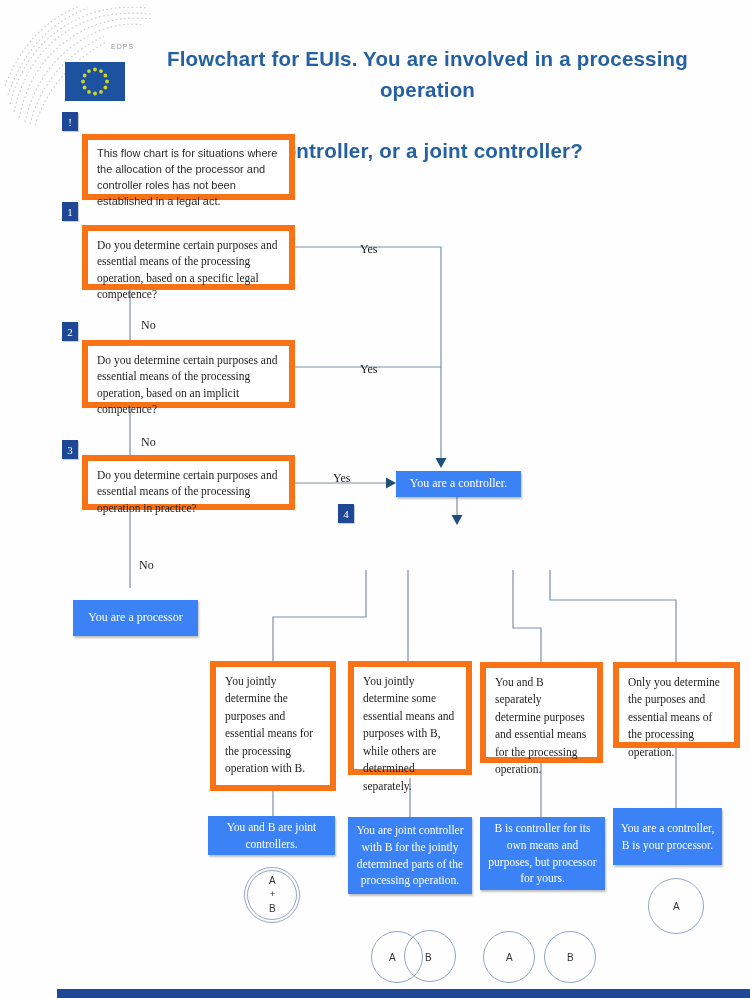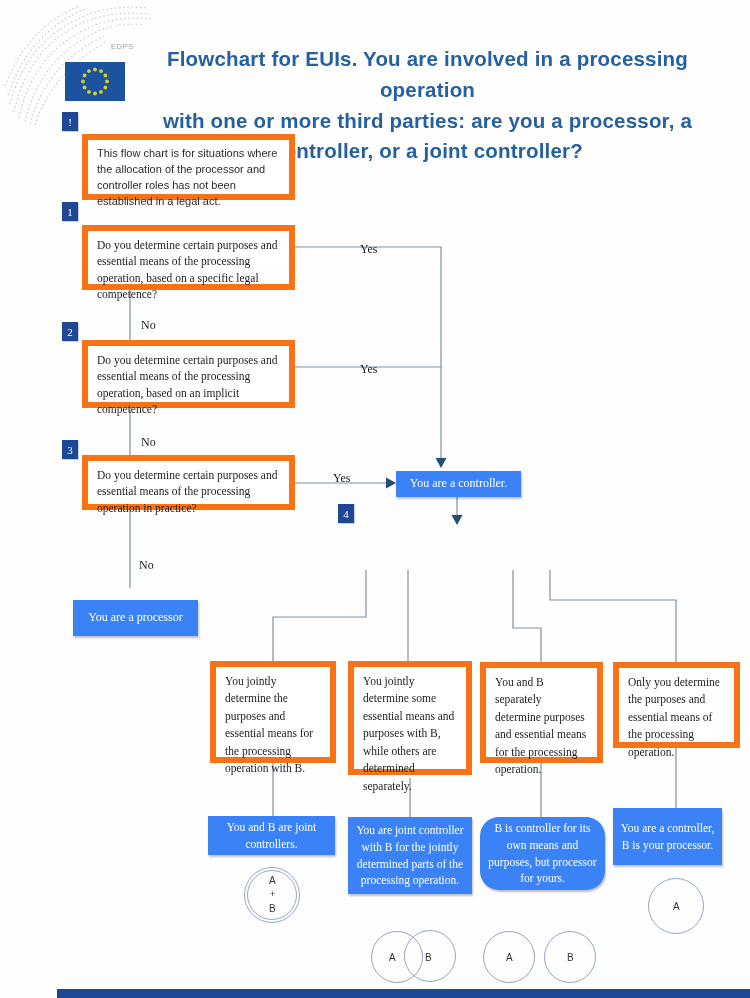--- a/index.html
+++ b/index.html
@@ -63,21 +63,21 @@
       <circle cx="19.6" cy="25.5" r="1.9"></circle>
         <circle cx="18" cy="19.5" r="1.9"></circle>
       <circle cx="19.6" cy="13.5" r="1.9"></circle>
         <circle cx="24" cy="9.1" r="1.9"></circle>
     </g>
   </svg>
   <div class="edps">EDPS</div>
 
   <div class="title">
     <span>Flowchart for EUIs. You are involved in a processing operation</span><br>
-    <span>with one or more third parties: are you a processor, a</span><br>
+    <br>
     <span>controller, or a joint controller?</span>
   </div>
 
   <svg class="layer">
     <g fill="none" stroke="#7d8fa8" stroke-width="1.2">
       <path d="M295,247 H441 V460"></path>
       <path d="M295,367 H441"></path>
       <path d="M295,483 H388"></path>
       <path d="M130,290 V340"></path>
       <path d="M130,408 V455"></path>
@@ -113,28 +113,28 @@
   <div class="edge" style="left:360px;top:227px;">Yes</div>
   <div class="edge" style="left:360px;top:347px;">Yes</div>
   <div class="edge" style="left:333px;top:456px;">Yes</div>
   <div class="edge" style="left:141px;top:303px;">No</div>
   <div class="edge" style="left:141px;top:420px;">No</div>
   <div class="edge" style="left:139px;top:543px;">No</div>
 
   <div class="blue" style="left:396px;top:471px;width:125px;height:26px;font-size:12px;">You are a controller.</div>
   <div class="blue" style="left:73px;top:600px;width:125px;height:36px;font-size:12px;">You are a processor</div>
 
-  <div class="qbox" style="left:210px;top:661px;width:126px;height:102px;line-height:1.52;">You jointly determine the purposes and essential means for the processing operation with B.</div>
+  <div class="qbox" style="left:210px;top:661px;width:126px;height:130px;line-height:1.52;">You jointly determine the purposes and essential means for the processing operation with B.</div>
   <div class="qbox" style="left:348px;top:661px;width:124px;height:114px;line-height:1.52;">You jointly determine some essential means and purposes with B, while others are determined separately.</div>
   <div class="qbox" style="left:480px;top:662px;width:123px;height:101px;line-height:1.52;">You and B separately determine purposes and essential means for the processing operation.</div>
   <div class="qbox" style="left:613px;top:662px;width:127px;height:86px;line-height:1.52;">Only you determine the purposes and essential means of the processing operation.</div>
 
   <div class="blue" style="left:208px;top:816px;width:127px;height:39px;">You and B are joint controllers.</div>
   <div class="blue" style="left:348px;top:817px;width:124px;height:77px;">You are joint controller with B for the jointly determined parts of the processing operation.</div>
-  <div class="blue" style="left:480px;top:817px;width:125px;height:73px;border-radius:19px;">B is controller for its own means and purposes, but processor for yours.</div>
+  <div class="blue" style="left:480px;top:817px;width:125px;height:73px;">B is controller for its own means and purposes, but processor for yours.</div>
   <div class="blue" style="left:613px;top:808px;width:109px;height:57px;">You are a controller, B is your processor.</div>
 
   <div class="circle" style="left:244px;top:867px;width:56px;height:56px;">
     <div class="ring-inner"></div>
     <span class="lbl" style="left:24px;top:7px;">A</span>
     <span class="lbl" style="left:25px;top:21px;font-size:9px;">+</span>
     <span class="lbl" style="left:24px;top:35px;">B</span>
   </div>
 
   <div class="circle" style="left:371px;top:931px;width:52px;height:52px;">

